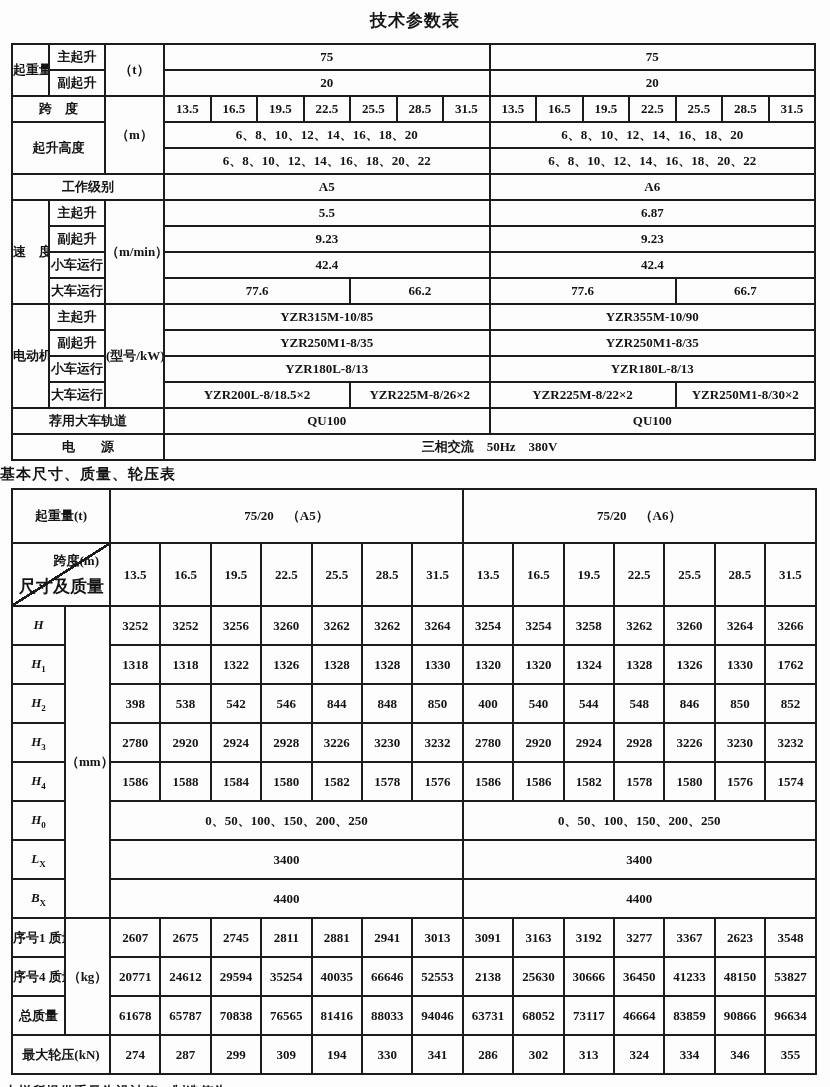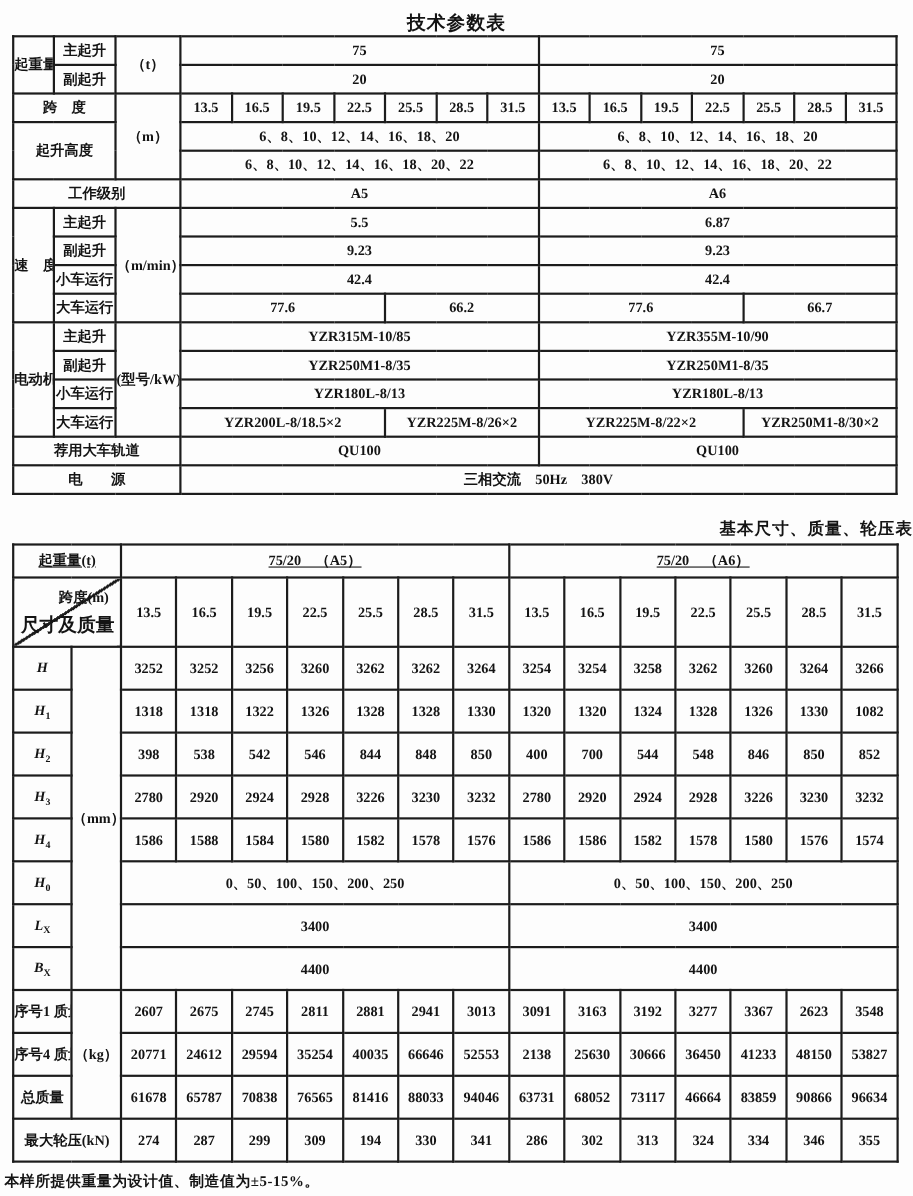--- a/index.html
+++ b/index.html
@@ -3,39 +3,39 @@
 <meta charset="utf-8">
 <style>
   html,body{margin:0;padding:0;}
   body{
     width:830px;height:1087px;
     background:#fdfdfd;color:#141414;
     font-family:"Liberation Serif","DejaVu Serif",serif;
   }
   .doc-title{
     text-align:center;font-weight:bold;font-size:17px;
-    padding:9px 0 0 0;letter-spacing:1px;
+    padding:9px 0 11px 0;letter-spacing:1px;
   }
   .doc-title2{
-    text-align:right;font-weight:bold;font-size:15px;
-    padding:21px 0 4px 0;letter-spacing:1px;
+    text-align:left;font-weight:bold;font-size:15px;
+    padding:4px 0 4px 0;letter-spacing:1px;
   }
   table{
     border-collapse:collapse;table-layout:fixed;
     margin-left:11px;width:803px;
   }
   td{
     border:2px solid #1c1c1c;
     text-align:center;vertical-align:middle;
     font-weight:bold;font-size:13px;
     padding:0;overflow:hidden;white-space:nowrap;
   }
   #t1 tr{height:26px;}
   #t2 tr{height:39px;}
-  #t2 tr.hr1{height:30px;text-decoration:underline;}
+  #t2 tr.hr1{height:54px;}
   #t2 tr.hr2{height:63px;}
   .var{font-style:italic;font-family:"Liberation Serif",serif;}
   sub{font-size:9px;font-weight:bold;}
   .diag{
     position:relative;
     background:linear-gradient(to bottom right,
       transparent calc(50% - 1.3px),
       #1c1c1c calc(50% - 1.3px),
       #1c1c1c calc(50% + 1.3px),
       transparent calc(50% + 1.3px));
@@ -225,33 +225,33 @@
         <td class="">1326</td>
         <td class="">1328</td>
         <td class="">1328</td>
         <td class="">1330</td>
         <td class="">1320</td>
         <td class="">1320</td>
         <td class="">1324</td>
         <td class="">1328</td>
         <td class="">1326</td>
         <td class="">1330</td>
-        <td class="">1082</td>
+        <td class="">1762</td>
   </tr>
   <tr>
     <td><span class="var">H</span><sub>2</sub></td>
     <td class="">398</td>
         <td class="">538</td>
         <td class="">542</td>
         <td class="">546</td>
         <td class="">844</td>
         <td class="">848</td>
         <td class="">850</td>
         <td class="">400</td>
-        <td class="">700</td>
+        <td class="">540</td>
         <td class="">544</td>
         <td class="">548</td>
         <td class="">846</td>
         <td class="">850</td>
         <td class="">852</td>
   </tr>
   <tr>
     <td><span class="var">H</span><sub>3</sub></td>
     <td class="">2780</td>
         <td class="">2920</td>

